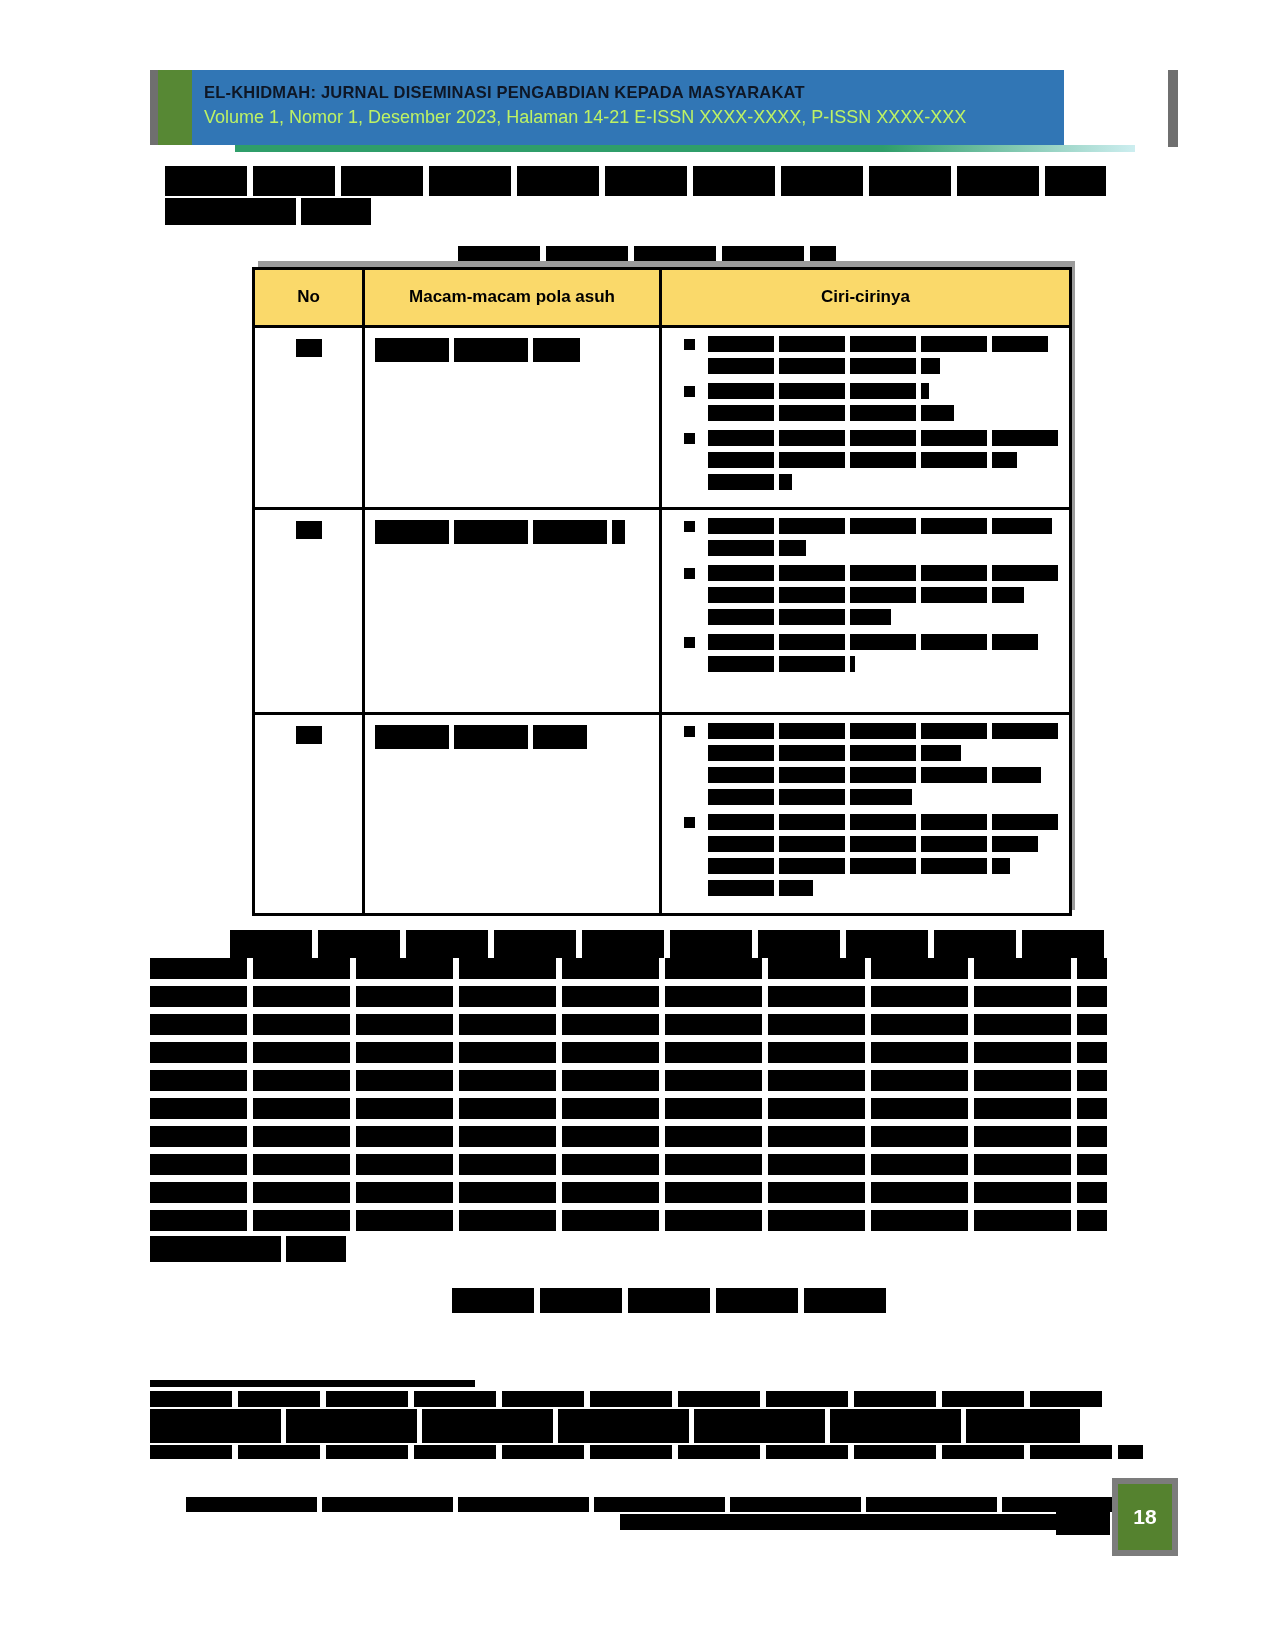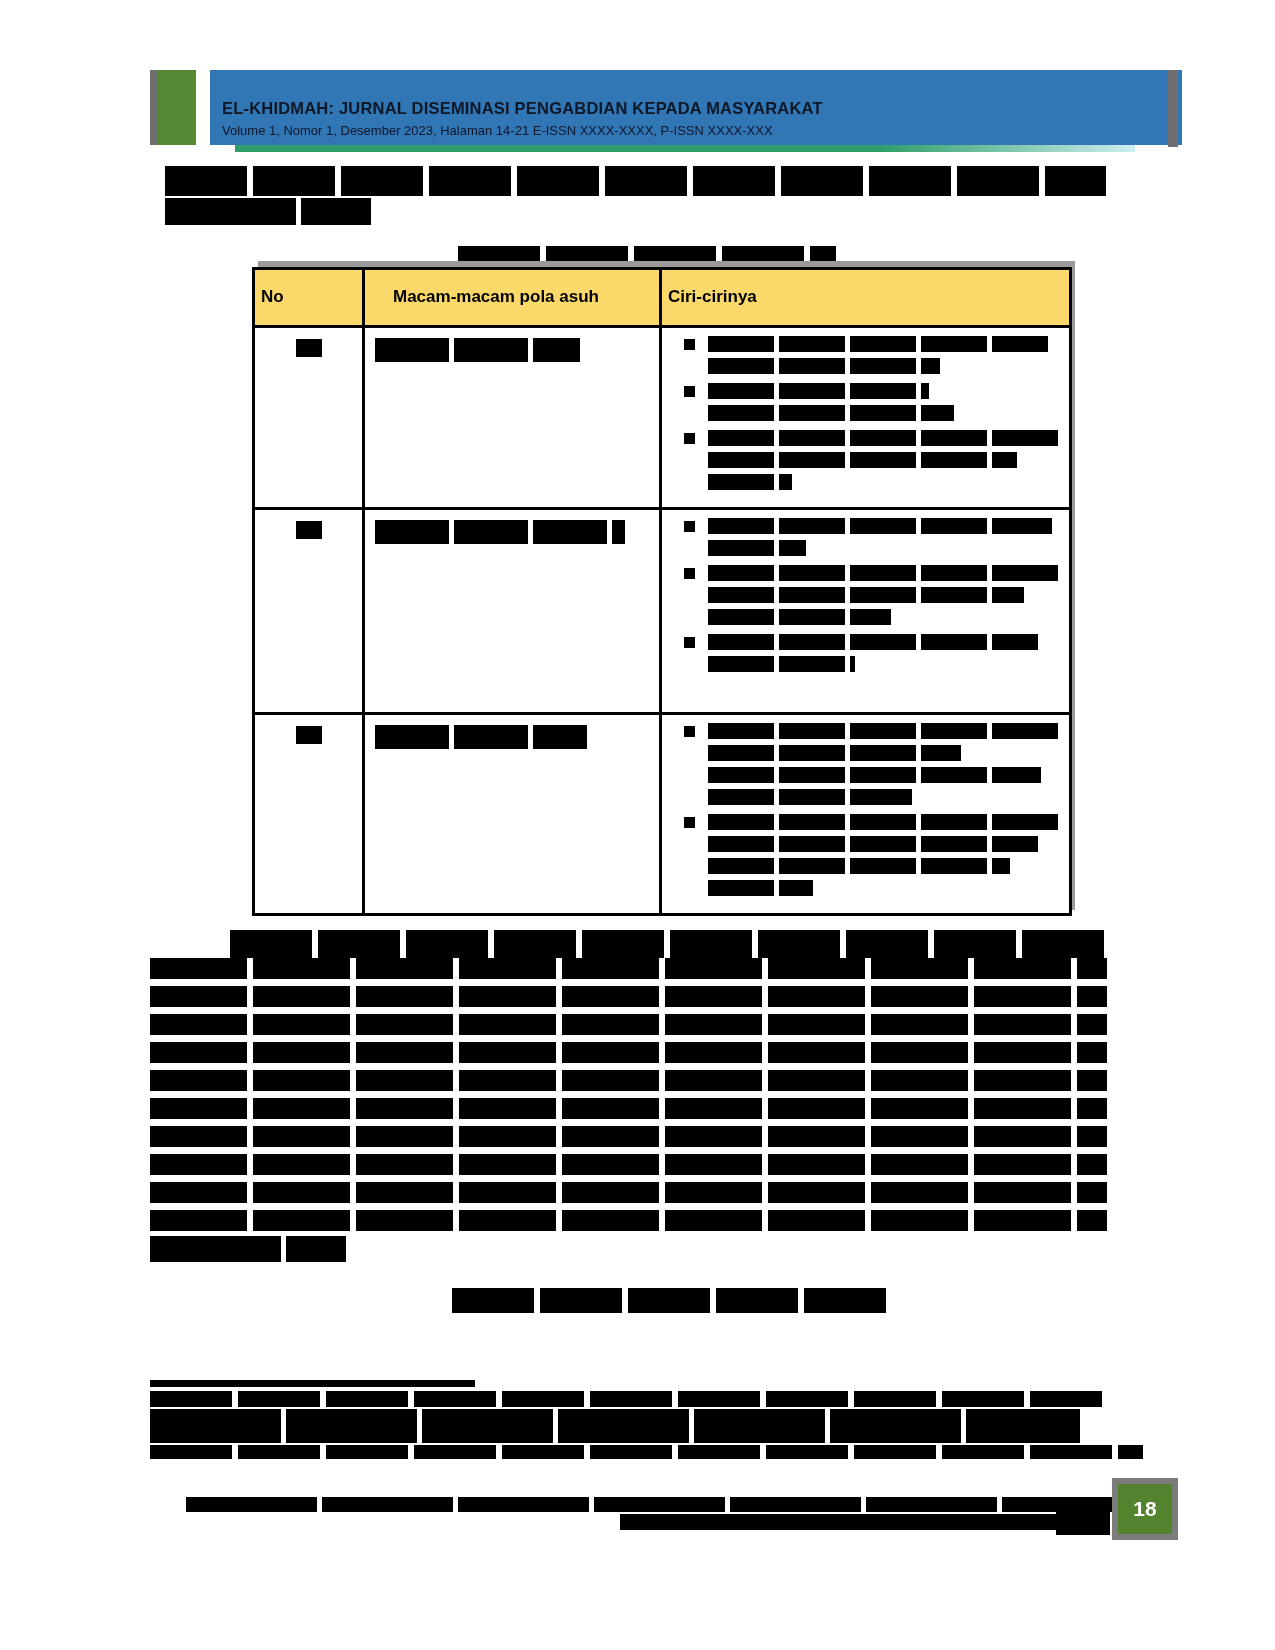--- a/index.html
+++ b/index.html
@@ -3,42 +3,42 @@
 <meta charset="utf-8">
 <style>
   html,body{margin:0;padding:0;background:#ffffff;}
   body{font-family:"Liberation Sans", sans-serif;}
   #page{position:relative;width:1275px;height:1650px;background:#fff;overflow:hidden;}
 
   
   .banner{position:absolute;left:150px;top:70px;width:1028px;height:75px;}
   .banner-grayL{position:absolute;left:0;top:0;width:8px;height:75px;background:#6f6f6f;}
   .banner-green{position:absolute;left:8px;top:0;width:38px;height:75px;background:var(--c-accent_green,#578834);}
-  .banner-blue{position:absolute;left:60px;top:0;width:972px;height:75px;background:var(--c-banner_blue,#3176b5);
-               padding:29px 0 0 12px;box-sizing:border-box;}
+  .banner-blue{position:absolute;left:42px;top:0;width:872px;height:75px;background:var(--c-banner_blue,#3176b5);
+               padding:13px 0 0 12px;box-sizing:border-box;}
   .banner-grayR{position:absolute;right:0;top:0;width:10px;height:77px;background:#6f6f6f;}
   .banner-title{font-size:16.5px;font-weight:700;color:#0e1726;letter-spacing:.2px;}
-  .banner-sub{font-size:13px;color:#0f172a;margin-top:5px;}
+  .banner-sub{font-size:18px;color:#bef264;margin-top:5px;}
   .banner-teal{position:absolute;left:85px;top:75px;height:7px;width:900px;
                background:linear-gradient(90deg,#2f9e6a 0%,#2f9e6a 72%,#cdeef0 100%);}
 
   
   .rd{position:absolute;background:#000;}
   .rd-w{background-color:#000;background-image:repeating-linear-gradient(90deg,rgba(0,0,0,0) 0 82px,#fff 82px 88px);}
   .rd-w2{background-color:#000;background-image:repeating-linear-gradient(90deg,rgba(0,0,0,0) 0 131px,#fff 131px 136px);}
   .rd-para{background-image:
       repeating-linear-gradient(90deg,rgba(255,255,255,0) 0 97px,#fff 97px 103px),
       repeating-linear-gradient(180deg,#000 0 21px,#fff 21px 28px);}
 
   
   .tbl1-wrap{position:absolute;left:252px;top:267px;width:817px;box-shadow:6px -6px 0 0 #9b9b9b;background:#fff;}
   table{border-collapse:collapse;table-layout:fixed;width:100%;}
   td,th{border:3px solid #000;}
   th{background:var(--c-header_yellow,#fad96a);font-size:17px;font-weight:700;color:#000;
-     text-align:left;vertical-align:middle;line-height:1.45;padding:4px 28px;}
+     text-align:center;vertical-align:middle;line-height:1.45;padding:4px 28px;}
   td{vertical-align:top;background:#fff;padding:8px 10px;}
   .tbl1-wrap col.c1{width:110px;} .tbl1-wrap col.c2{width:297px;} .tbl1-wrap col.c3{width:410px;}
   tr.h{height:58px;} tr.r1{height:176px;} tr.r2{height:205px;} tr.r3{height:190px;}
 
   .num-rd{width:26px;height:18px;background:#000;margin:3px auto 0 auto;}
   .title-rd{height:24px;background-color:#000;margin-top:2px;
             background-image:repeating-linear-gradient(90deg,rgba(0,0,0,0) 0 74px,#fff 74px 79px);}
 
   .bi{display:flex;align-items:flex-start;padding-left:12px;margin-bottom:3px;}
   .sq{flex:0 0 11px;width:11px;height:11px;background:#000;margin:3px 13px 0 0;}
@@ -47,21 +47,21 @@
       background-image:repeating-linear-gradient(90deg,rgba(0,0,0,0) 0 66px,#fff 66px 71px);}
 
   .tbl2-wrap{position:absolute;left:158px;top:1312px;width:990px;background:#fff;}
   .tbl2-wrap td,.tbl2-wrap th{border:3px solid #000;}
   .tbl2-wrap th{padding:4px 6px;}
   .tbl2-wrap table{border-bottom:6px solid #000;}
   .tbl2-wrap col.c1{width:126px;} .tbl2-wrap col.c2{width:864px;}
   .tbl2-wrap tr{height:40px;}
 
   
-  .pagebox{position:absolute;left:1112px;top:1478px;width:66px;height:62px;background:var(--c-pagebox_border,#7c7c7c);}
+  .pagebox{position:absolute;left:1112px;top:1478px;width:66px;height:78px;background:var(--c-pagebox_border,#7c7c7c);}
   .pagebox-inner{position:absolute;left:6px;top:6px;right:6px;bottom:6px;background:var(--c-pagebox_green,#55822f);
                  display:flex;align-items:center;justify-content:center;}
   .pagebox-inner span{color:#fff;font-size:21px;font-weight:700;}
 </style>
 </head>
 <body>
 
 <div id="page">
 
   <div class="banner">

